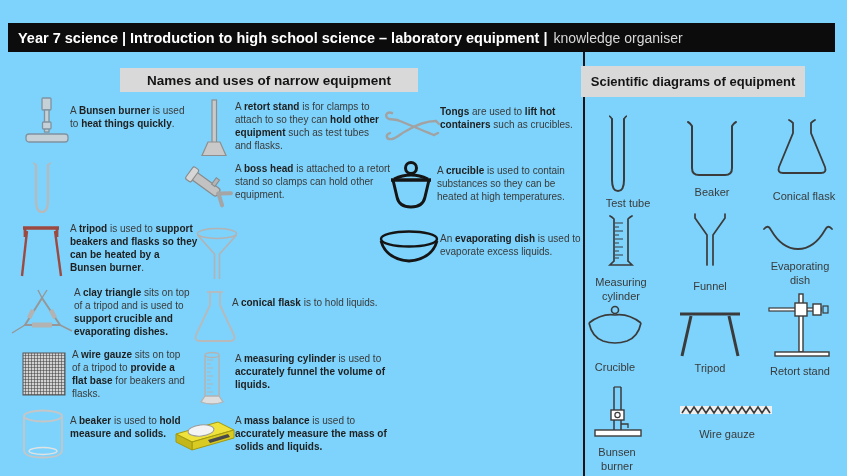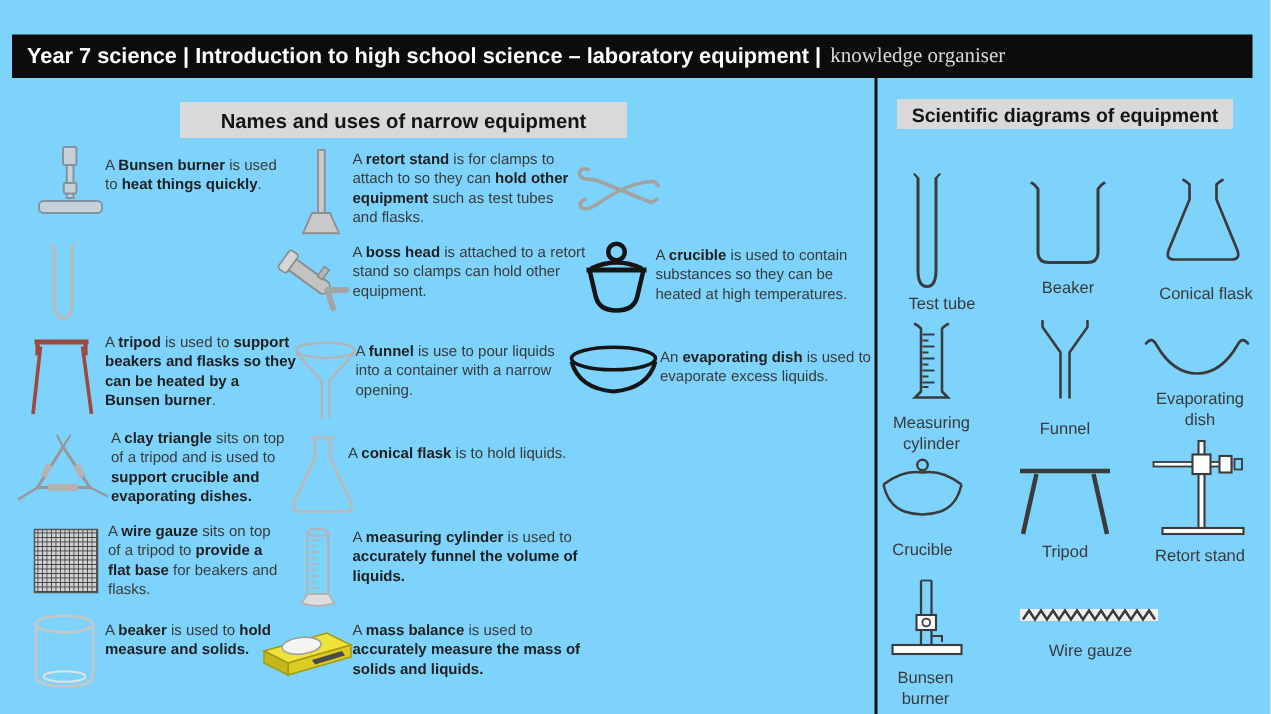--- a/index.html
+++ b/index.html
@@ -7,28 +7,28 @@
   .canvas {
     position:relative; width:847px; height:476px; background:#7dd3fc;
     font-family:"Liberation Sans", sans-serif; overflow:hidden; color:#3a3a3a;
   }
   .topbar {
     position:absolute; left:8px; top:23px; width:827px; height:29px;
     background:#0c0c0c; color:#fff; display:flex; align-items:center;
     padding-left:10px; white-space:nowrap;
   }
   .tb-bold { font-weight:bold; font-size:14.5px; }
-  .tb-light { font-weight:normal; font-size:14px; color:#d8d8d8; margin-left:6px;font-family:Liberation Serif, serif; }
+  .tb-light { font-weight:normal; font-size:14px; color:#d8d8d8; margin-left:6px; }
   .divider { position:absolute; left:583px; top:52px; width:2px; height:424px; background:#141414; }
   .sec-header {
     position:absolute; background:#d9d9d9; color:#141414; font-weight:bold;
     display:flex; align-items:center; justify-content:center; text-align:center;
   }
   .sec-header.lft { left:120px; top:68px; width:298px; height:24px; font-size:13.5px; }
-  .sec-header.rgt { left:598px; top:66px; width:224px; height:20px; font-size:13px; }
+  .sec-header.rgt { left:581px; top:66px; width:224px; height:31px; font-size:13px; }
   .item-icon { position:absolute; }
   .desc { position:absolute; font-size:10px; line-height:1.3; color:#3a3a3a; }
   .desc b { color:#1f1f1f; }
   .diagram { position:absolute; }
   .dlabel { position:absolute; font-size:11px; line-height:1.25; color:#3a3a3a; text-align:center; }
   svg { display:block; }
 </style>
 </head>
 <body>
 
@@ -128,21 +128,20 @@
     </svg>
   </div>
   <div class="desc" style="left:235px;top:162px;width:156px">A <b>boss head</b> is attached to a retort stand so clamps can hold other equipment.</div>
 
   <div class="item-icon" style="left:194px;top:226px;">
     <svg width="46" height="56" viewBox="0 0 46 56">
       <ellipse cx="23" cy="7.5" rx="19.5" ry="5" fill="none" stroke="#b3b3b3" stroke-width="1.6"></ellipse>
       <path d="M3.5,9 L20.5,28 L20.5,53 M42.5,9 L25.5,28 L25.5,53" fill="none" stroke="#b3b3b3" stroke-width="1.6"></path>
     </svg>
   </div>
-  <div class="desc" style="left:237px;top:228px;width:146px">A <b>funnel</b> is use to pour liquids into a container with a narrow opening.</div>
 
   <div class="item-icon" style="left:192px;top:290px;">
     <svg width="46" height="54" viewBox="0 0 46 54">
       <path d="M18,2 L18,15 L4,45 Q2,51 8,51 L38,51 Q44,51 42,45 L28,15 L28,2" fill="none" stroke="#b9b9b9" stroke-width="1.8"></path>
       <path d="M15,2 L31,2" stroke="#b9b9b9" stroke-width="1.8" fill="none"></path>
     </svg>
   </div>
   <div class="desc" style="left:232px;top:296px;width:146px">A <b>conical flask</b> is to hold liquids.</div>
 
   <div class="item-icon" style="left:197px;top:350px;">
@@ -169,20 +168,21 @@
   <div class="item-icon" style="left:382px;top:108px;">
     <svg width="58" height="34" viewBox="0 0 58 34">
       <g fill="none" stroke="#a2a2a2" stroke-width="2.4" stroke-linecap="round">
         <path d="M10,5 C4,3 2,9 7,11 C11,12 14,11 18,13 C30,18 42,23 52,27"></path>
         <path d="M8,25 C3,27 4,32 10,31 C15,30 18,26 24,23 C34,17 44,13 54,13"></path>
         <path d="M52,27 l4,-2"></path>
         <path d="M54,13 l3,3"></path>
       </g>
     </svg>
   </div>
+  <div class="desc" style="left:440px;top:105px;width:142px"><b>Tongs</b> are used to <b>lift hot containers</b> such as crucibles.</div>
 
   <div class="item-icon" style="left:386px;top:160px;">
     <svg width="50" height="54" viewBox="0 0 50 54">
       <g fill="none" stroke="#151515">
         <circle cx="25" cy="8" r="5.5" stroke-width="3"></circle>
         <path d="M8,19 Q25,11 42,19" stroke-width="3"></path>
         <path d="M5,20 L45,20" stroke-width="3.4"></path>
         <path d="M7,20 L11,37 Q13,47 25,47 Q37,47 39,37 L43,20" stroke-width="3"></path>
       </g>
     </svg>

